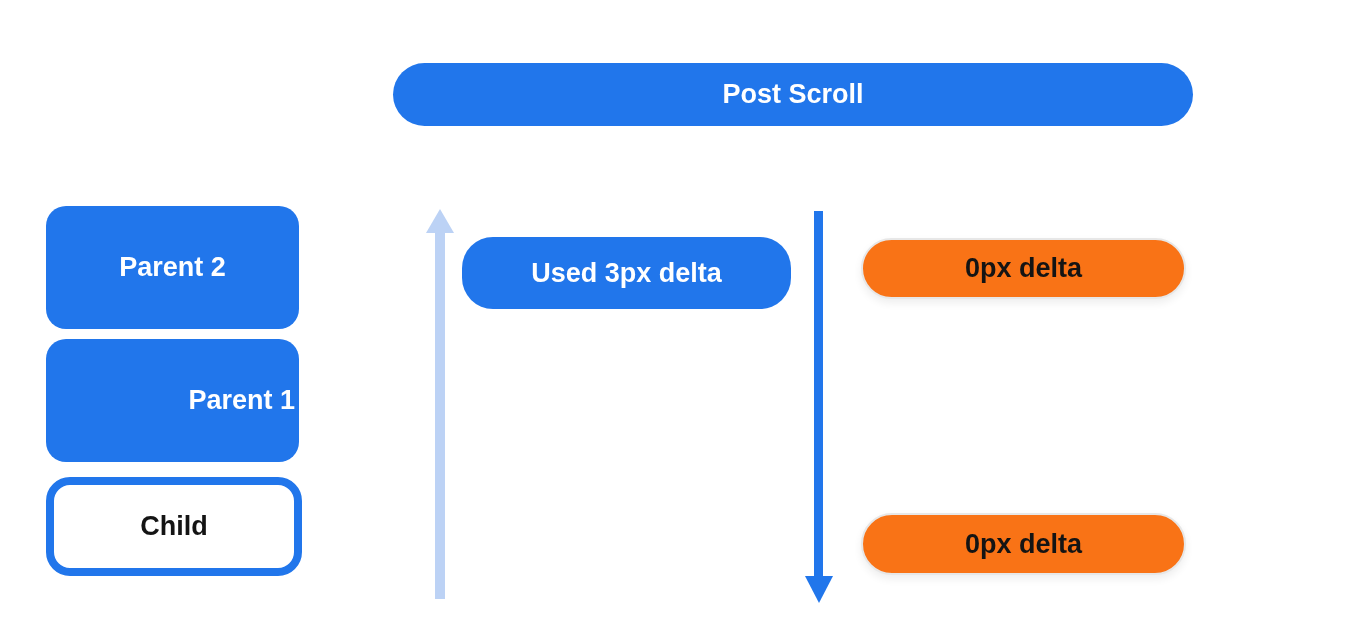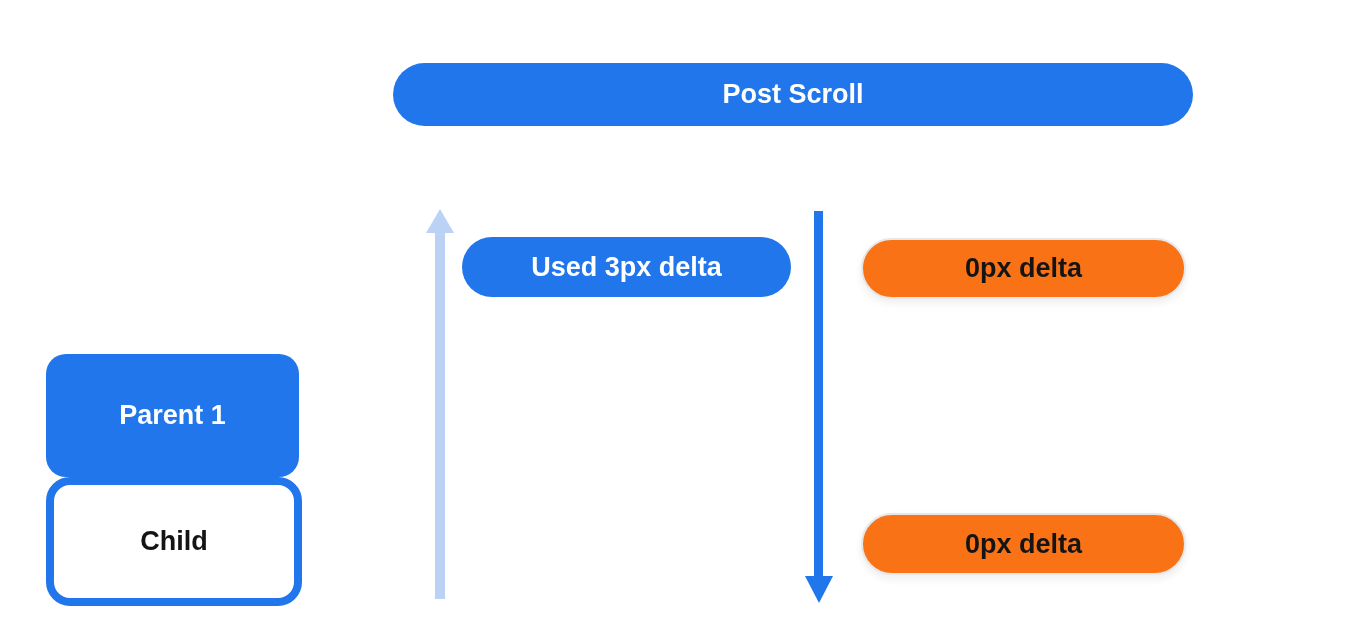--- a/index.html
+++ b/index.html
@@ -36,32 +36,32 @@
     left:377px; top:47px; width:800px; height:63px;
     border-radius:32px;
     font-size:27px;
   }
   .parent-box{
     left:30px; width:253px; height:123px;
     border-radius:20px;
     font-size:27px;
   }
   .parent-2{top:190px;}
-  .parent-1{top:338px;}
+  .parent-1{top:323px;justify-content:flex-end;}
   .child-box{
-    left:30px; top:461px; width:256px; height:129px;
+    left:30px; top:461px; width:256px; height:99px;
     background:#FFFFFF;
     border:8px solid var(--primary-blue);
     border-radius:24px;
     color:var(--text-dark);
     font-weight:600;
     font-size:27px;
   }
   .mid-pill{
-    left:446px; width:329px; height:60px;
+    left:446px; width:329px; height:72px;
     border-radius:31px;
     font-size:27px;
   }
   .mid-pill-top{top:221px;}
   .mid-pill-bottom{top:360px; height:61px;}
   .white-pill{
     left:845px; width:325px;
     background:#f97316;
     border:2px solid var(--pill-border);
     border-radius:31px;
@@ -101,20 +101,23 @@
 </style>
 </head>
 <body>
 
 <div class="canvas">
 
   <div class="pill blue-fill header-pill">
     <span>Post Scroll</span>
   </div>
 
+  <div class="box blue-fill parent-box parent-2">
+    <span>Parent 2</span>
+  </div>
   <div class="box blue-fill parent-box parent-1">
     <span>Parent 1</span>
   </div>
   <div class="box child-box">
     <span>Child</span>
   </div>
 
   <div class="arrow-shaft up-shaft"></div>
   <div class="up-head"></div>
   <div class="pill blue-fill mid-pill mid-pill-top">

